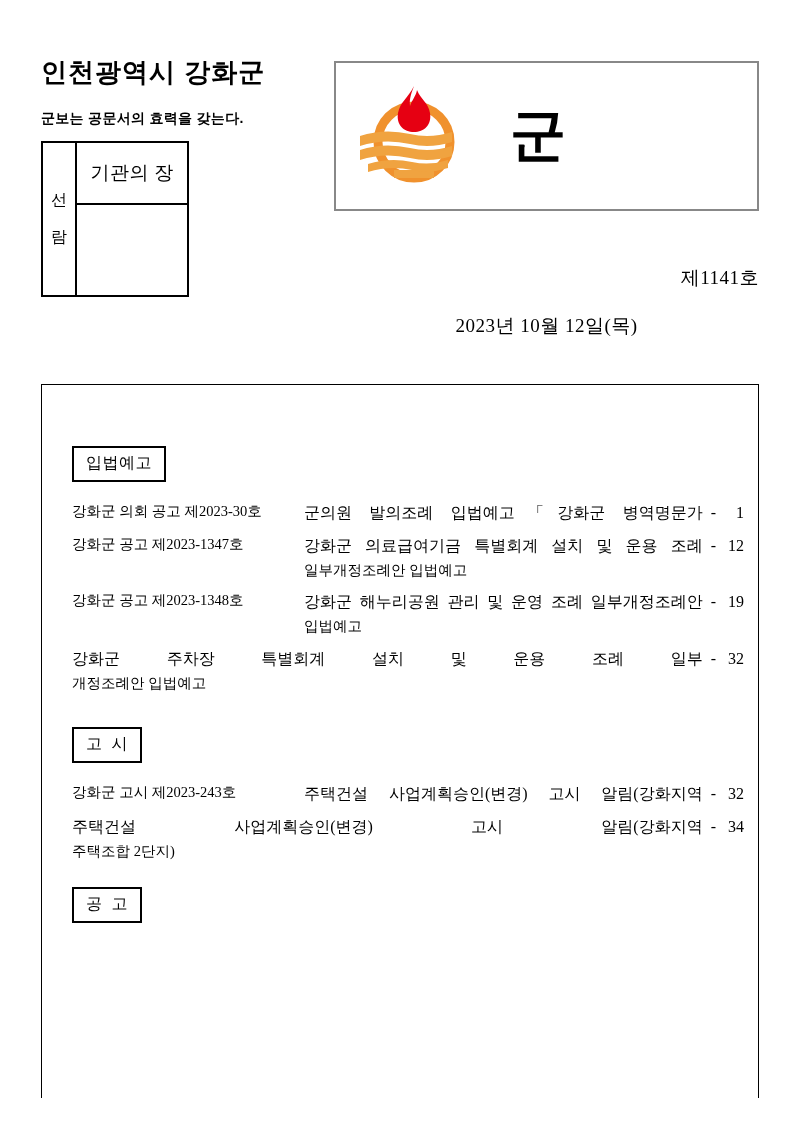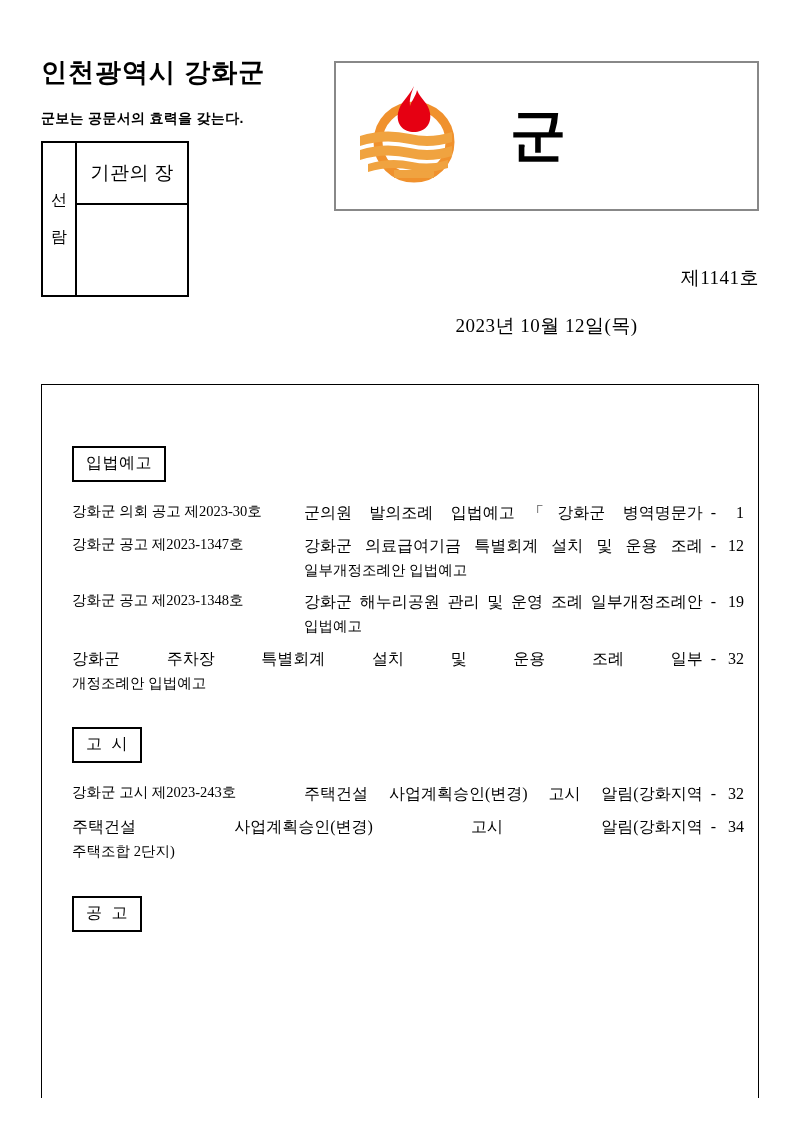--- a/index.html
+++ b/index.html
@@ -162,21 +162,21 @@
     border: 2px solid #000;
     padding: 5px 12px 6px 12px;
     font-size: 16px;
     font-weight: normal;
     letter-spacing: 0.5px;
     white-space: pre;
   }
   .section-label-wrap { margin-left: 30px; }
   #section-ipbeob { margin-top: 61px; }
   #section-gosi   { margin-top: 32px; }
-  #section-gonggo { margin-top: 33px; }
+  #section-gonggo { margin-top: 24px; }
 
   
   .entries { margin-top: 18px; }
   .entry {
     display: flex;
     align-items: flex-start;
     margin-bottom: 7px;
     padding-left: 30px;
     padding-right: 14px;
   }

